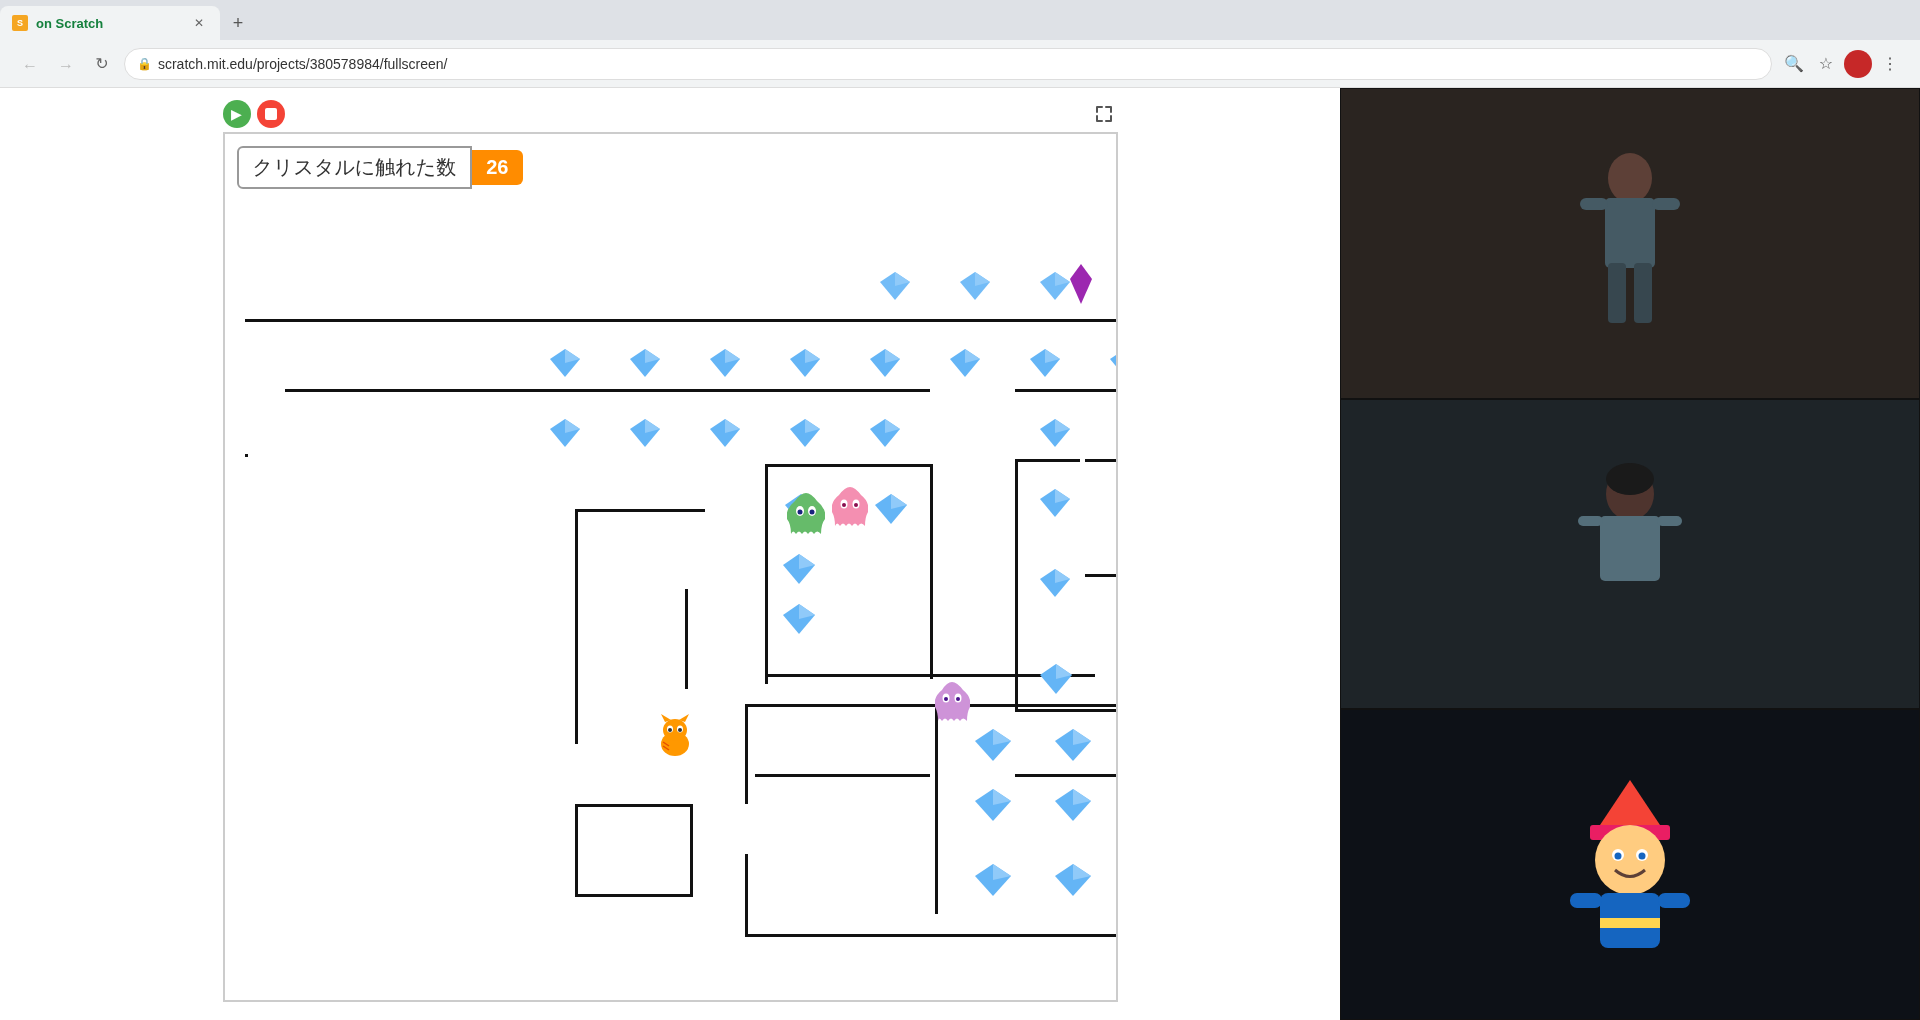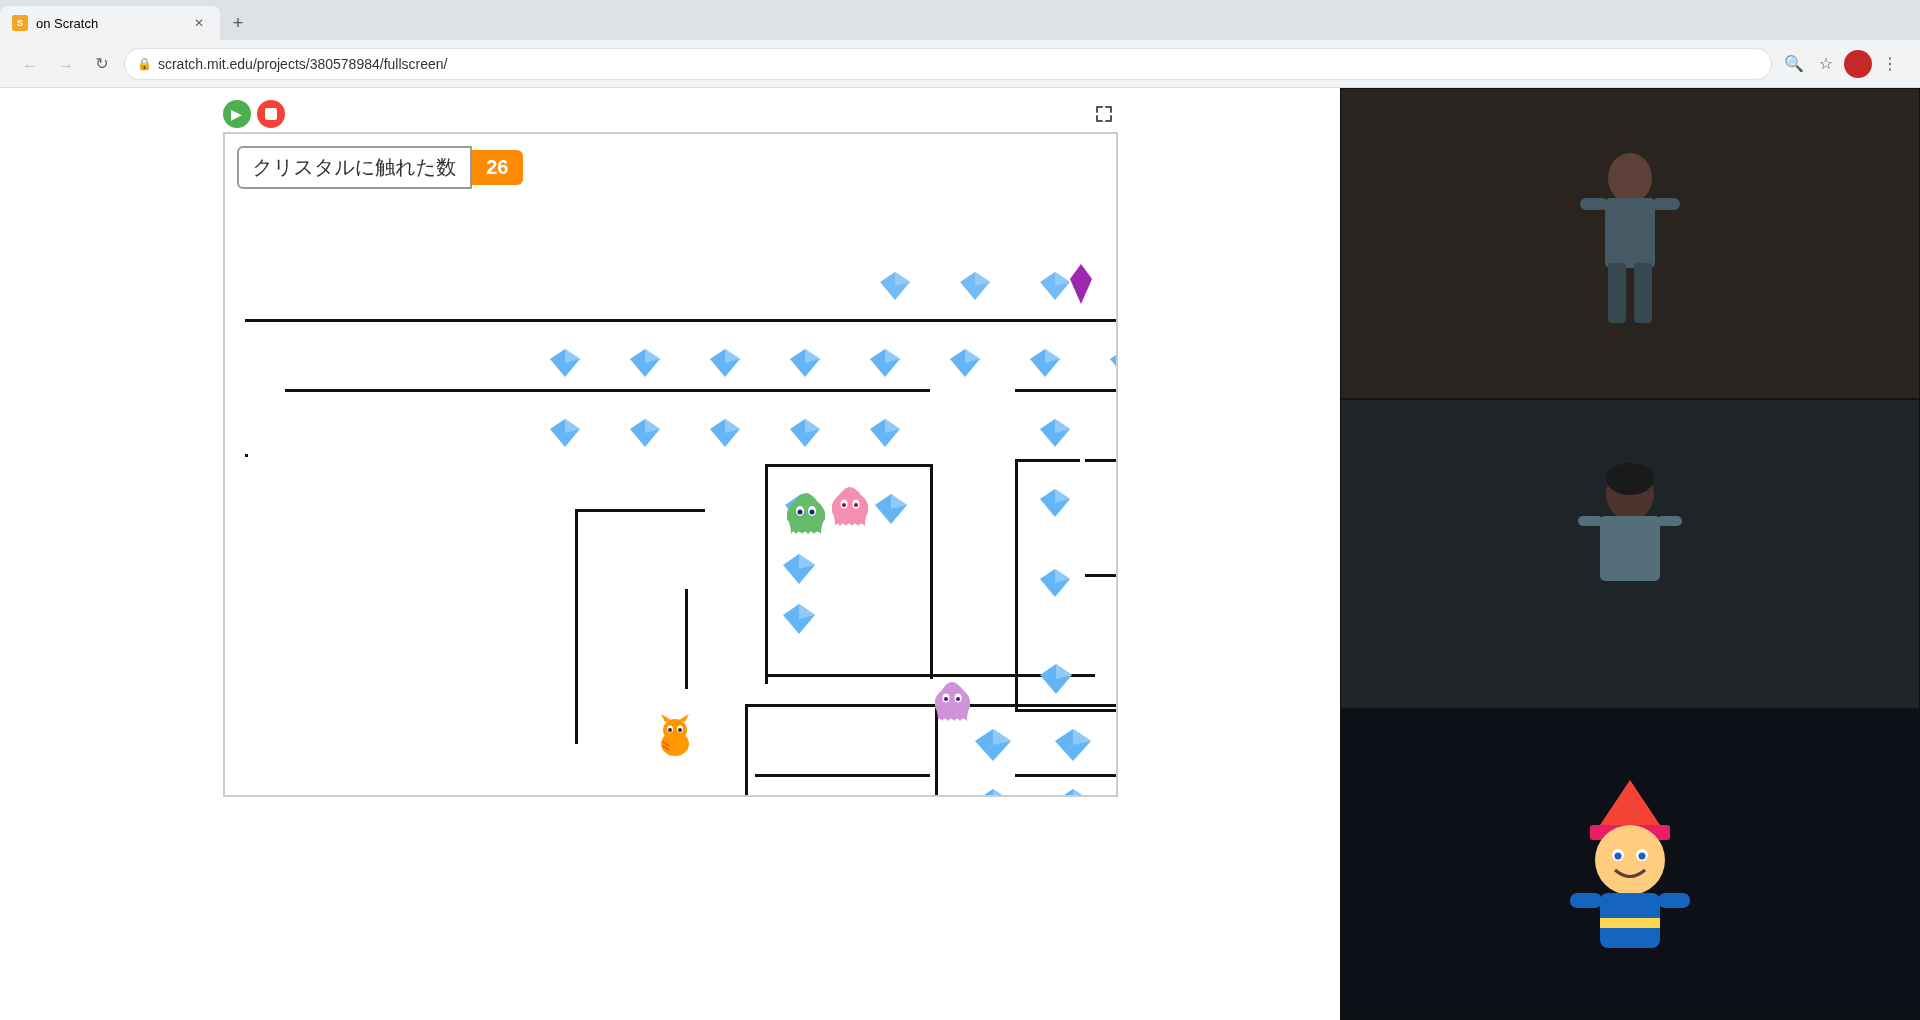--- a/index.html
+++ b/index.html
@@ -49,25 +49,26 @@
       border-radius: 2px;
       display: flex;
       align-items: center;
       justify-content: center;
       font-size: 10px;
       color: white;
     }
 
     .tab-title {
       font-size: 13px;
-      color: #000000;
+      color: #15803d;
       flex: 1;
       white-space: nowrap;
       overflow: hidden;
       text-overflow: ellipsis;
+      font-weight: bold;
     }
 
     .tab-close {
       width: 18px;
       height: 18px;
       border-radius: 50%;
       display: flex;
       align-items: center;
       justify-content: center;
       font-size: 12px;
@@ -211,21 +212,21 @@
       justify-content: center;
       cursor: pointer;
       font-size: 16px;
       color: #555;
       margin-left: auto;
     }
 
     
     .game-canvas {
       width: 895px;
-      height: 665px;
+      height: 870px;
       background: white;
       border: 2px solid #ccc;
       position: relative;
       overflow: hidden;
     }
 
     
     .score-display {
       position: absolute;
       top: 12px;

